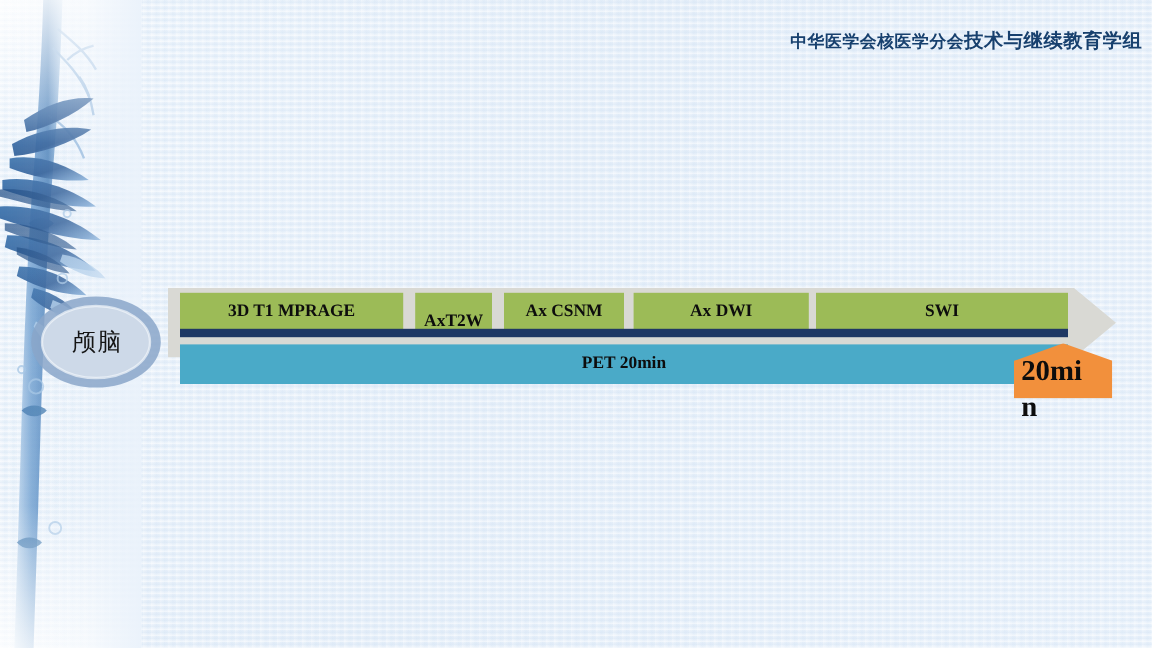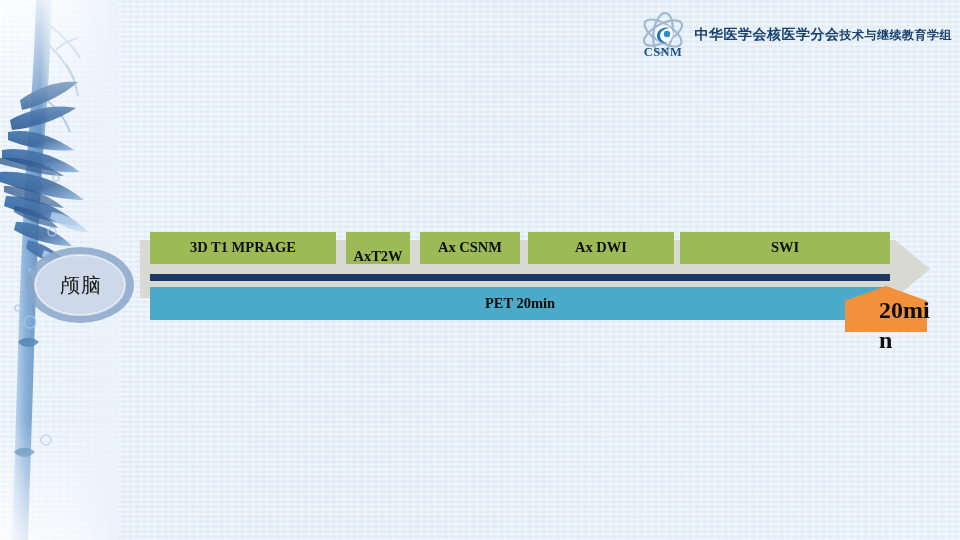--- a/index.html
+++ b/index.html
@@ -78,21 +78,21 @@
     font-family: "Liberation Sans", sans-serif;
     font-weight: bold;
     font-size: 14px;
     color: #17406e;
     letter-spacing: 0.5px;
     white-space: nowrap;
   }
   .logo-line2 {
     font-family: Liberation Serif, serif;
     font-weight: bold;
-    font-size: 12px;
+    font-size: 16px;
     color: #17406e;
     letter-spacing: 0.5px;
     white-space: nowrap;
   }
 
   
   .title {
     position: absolute;
     left: 0;
     right: 0;
@@ -136,21 +136,21 @@
     font-size: 20px;
     color: #151515;
     letter-spacing: 1px;
     padding-left: 2px;
   }
 
   
   .seq-row {
     position: absolute;
     left: 150px;
-    top: 232px;
+    top: 244px;
     width: 740px;
     height: 49px;
   }
   .seq-bar {
     position: absolute;
     top: 0;
     height: 32px;
     background: #9cbb57;
     display: flex;
     align-items: center;
@@ -212,21 +212,20 @@
     position: absolute;
     left: 6px;
     top: 9px;
     width: 56px;
     font-family: "Liberation Serif", serif;
     font-weight: bold;
     font-size: 24px;
     color: #0d0d0d;
     line-height: 1.25;
     word-break: break-all;
-    margin-left: 28px;
   }
 </style>
 </head>
 <body>
 
 <div id="slide">
 
   <div class="texture"></div>
 
   <div class="bamboo-wrap">
@@ -301,33 +300,20 @@
         <circle cx="52" cy="232" r="4"></circle>
         <circle cx="56" cy="178" r="3"></circle>
       </g>
 
       <rect x="0" y="0" width="118" height="540" fill="url(#fadeV)"></rect>
       <rect x="0" y="0" width="118" height="540" fill="url(#fadeH)"></rect>
     </svg>
   </div>
 
   <div class="logo-block">
-    <div class="logo-mark">
-      <svg width="52" height="52" viewBox="0 0 52 52" xmlns="http://www.w3.org/2000/svg" aria-hidden="true">
-        <g fill="none" stroke="#9fb6cd" stroke-width="2.2" opacity="0.95">
-          <ellipse cx="26" cy="24" rx="21" ry="9" transform="rotate(-28 26 24)"></ellipse>
-          <ellipse cx="26" cy="24" rx="21" ry="9" transform="rotate(32 26 24)"></ellipse>
-          <ellipse cx="26" cy="24" rx="9.5" ry="20" transform="rotate(8 26 24)"></ellipse>
-        </g>
-        <circle cx="27" cy="25" r="9" fill="#ffffff" opacity="0.9"></circle>
-        <path d="M33 19 C 26 17, 20 21, 20 27 C 20 32, 25 35, 30 34 C 26 33, 23 30, 23 26.5 C 23 22, 28 19.5, 33 19 Z" fill="#1f72b8"></path>
-        <circle cx="30" cy="25" r="3.2" fill="#2f8ccf"></circle>
-        <text x="26" y="47" text-anchor="middle" font-family="Liberation Serif, serif" font-size="12.5" font-weight="bold" fill="#1a4f86" letter-spacing="0.4">CSNM</text>
-      </svg>
-    </div>
     <div class="logo-text">
       <div class="logo-line1">中华医学会核医学分会</div>
       <div class="logo-line2">技术与继续教育学组</div>
     </div>
   </div>
 
 
   <div class="diagram">
 
     <div class="grey-band">

